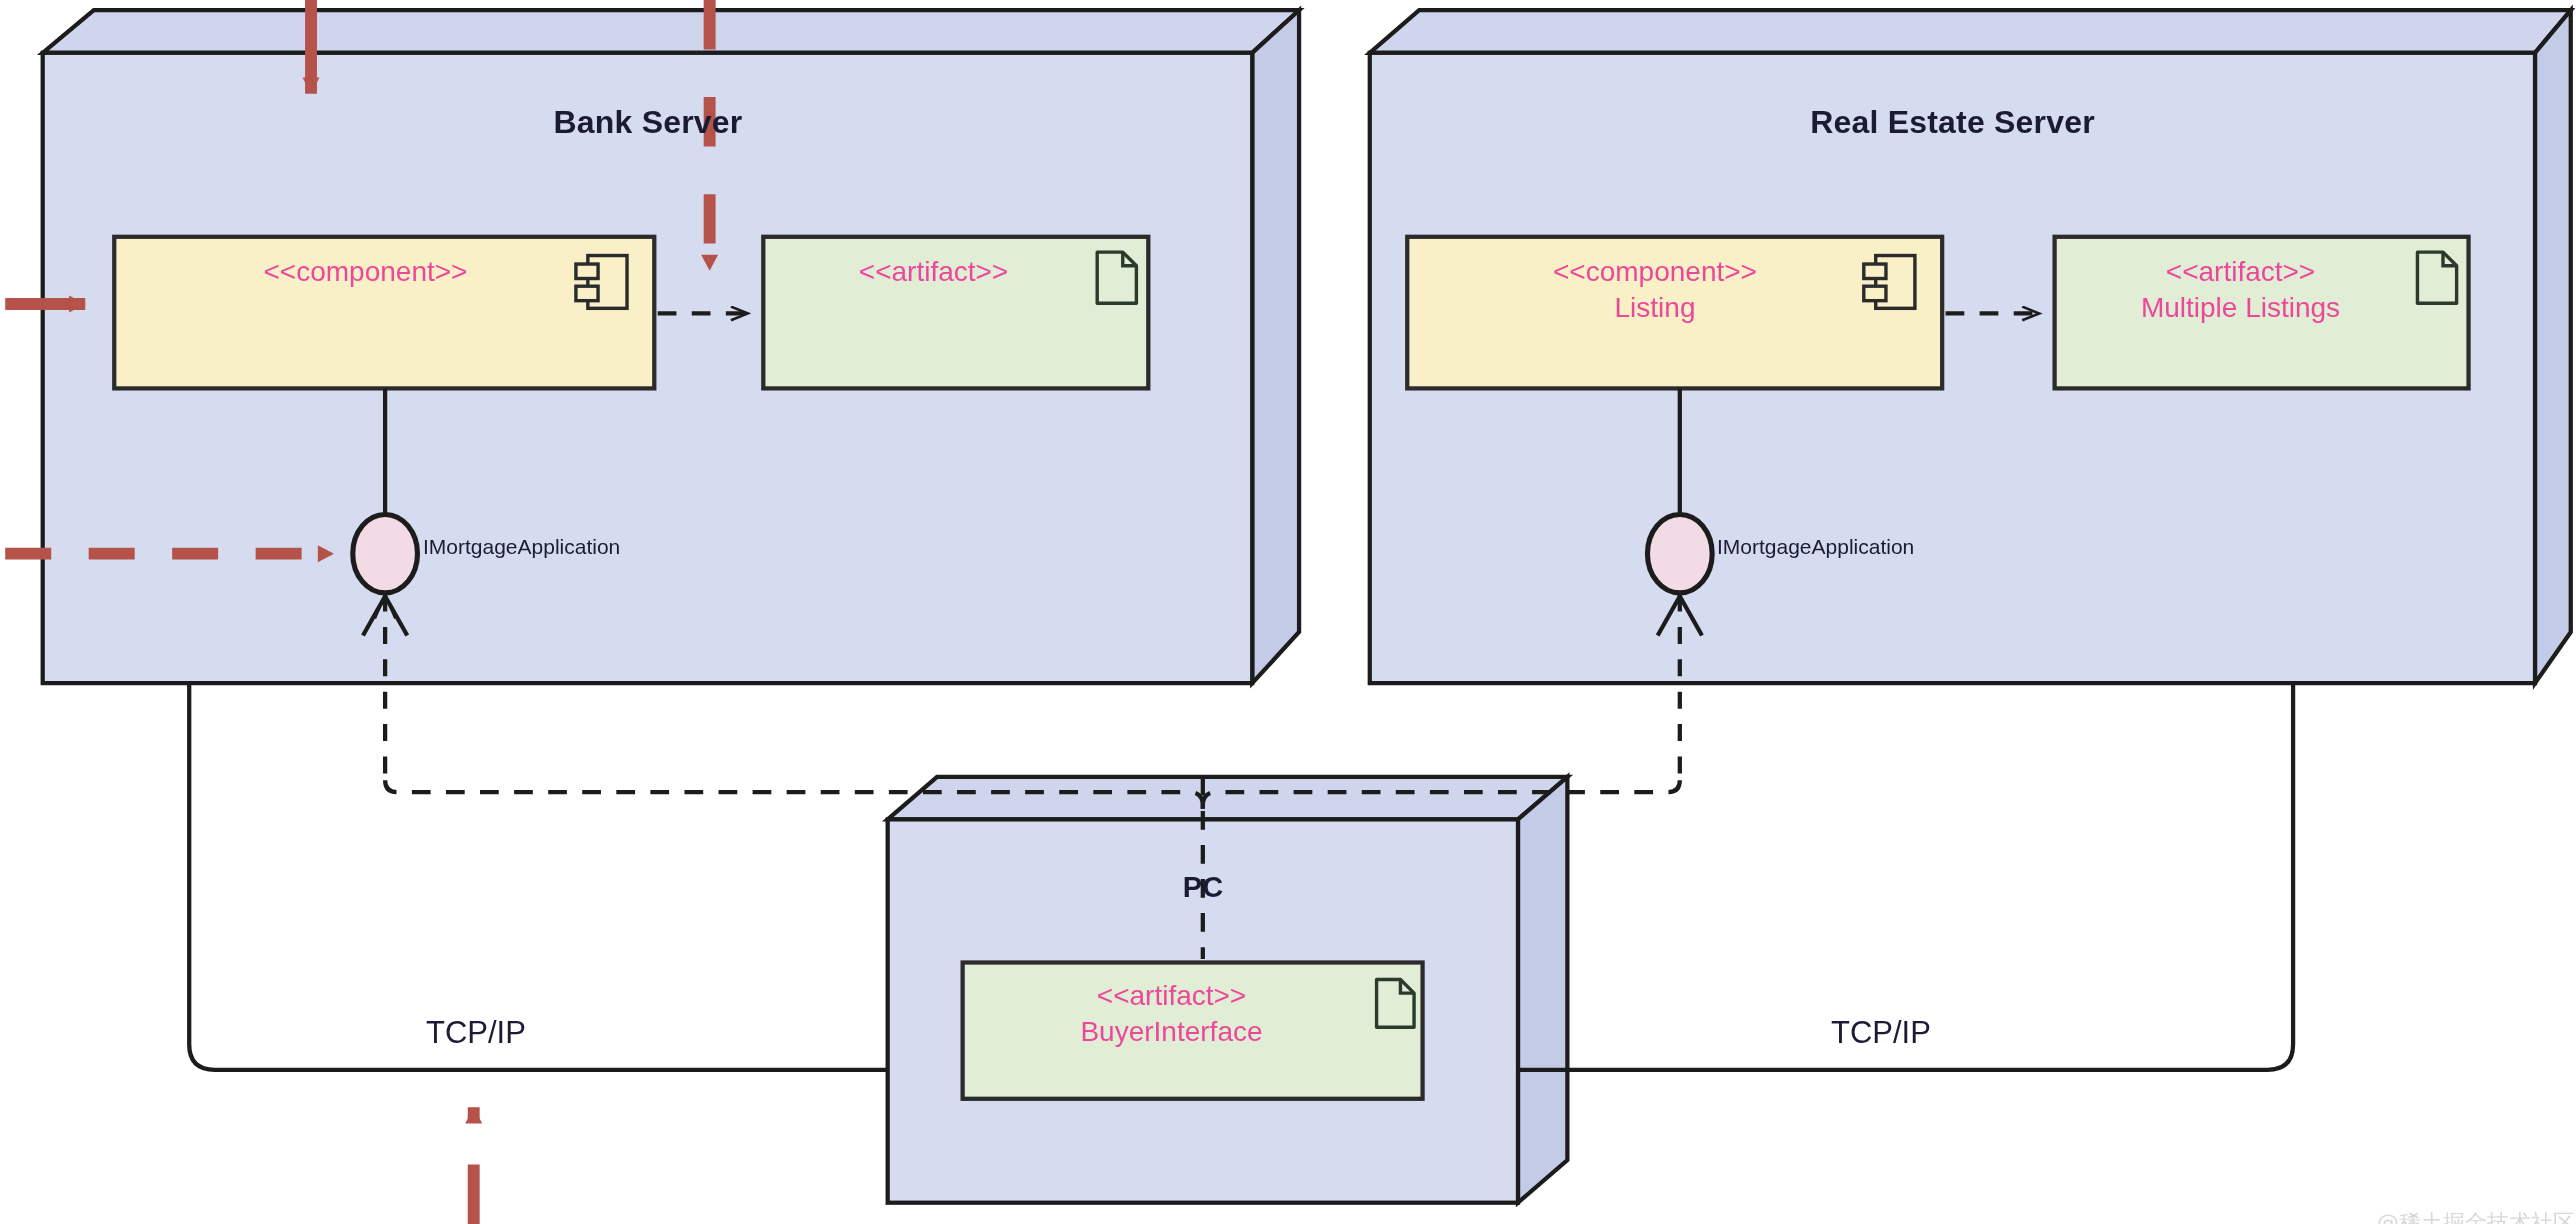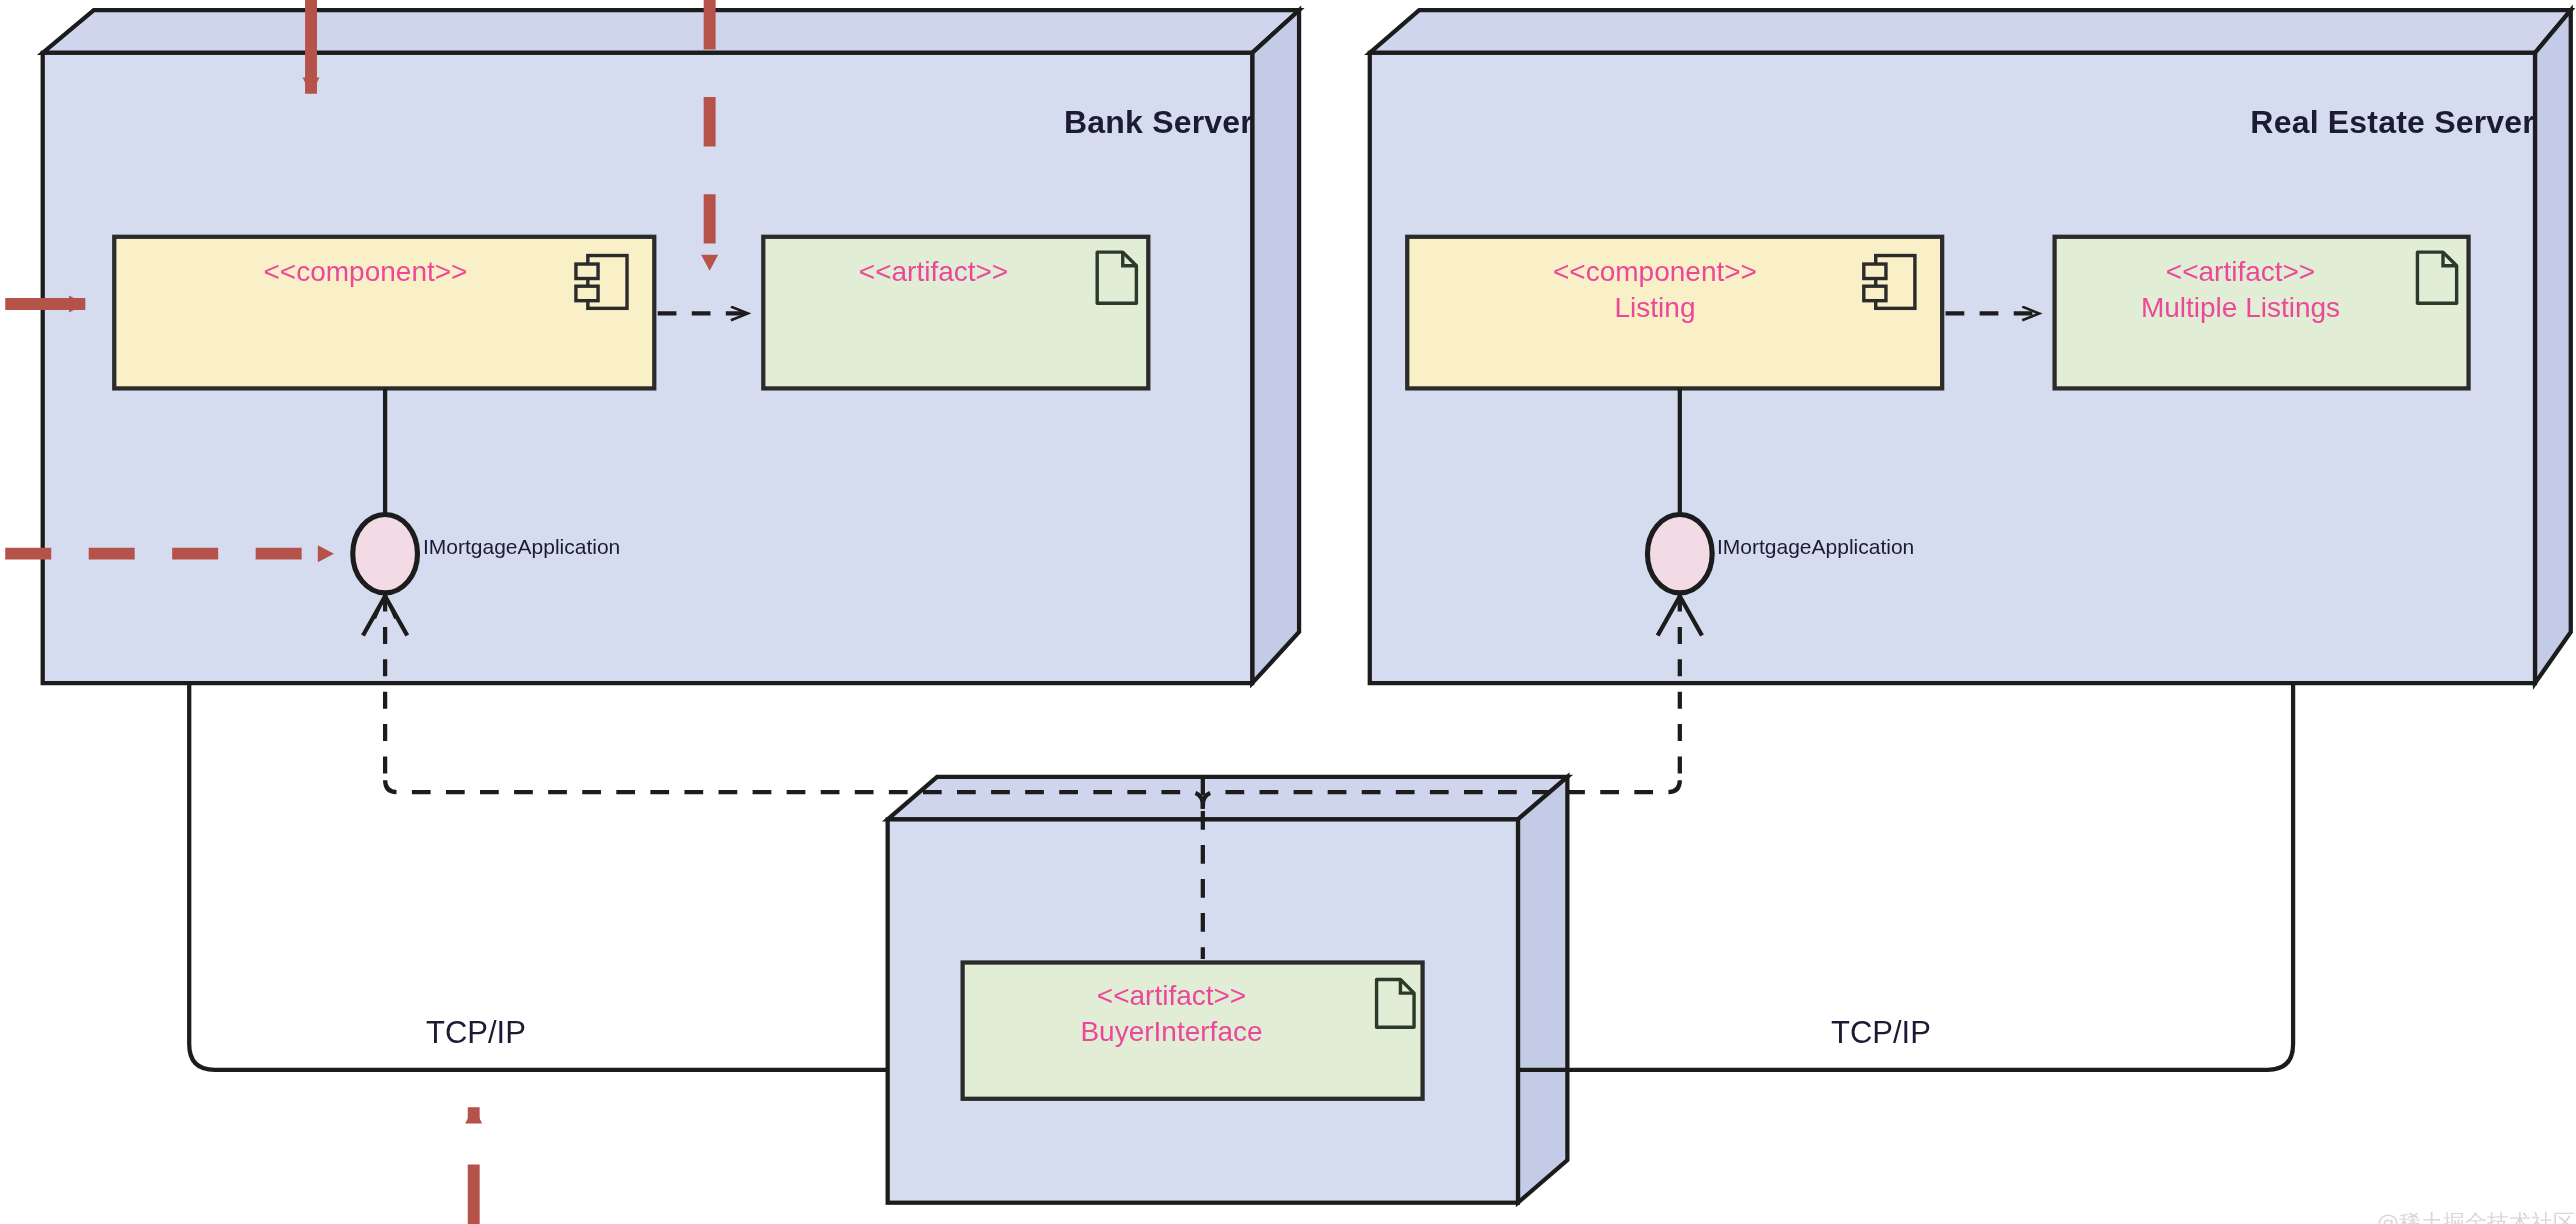--- a/index.html
+++ b/index.html
@@ -20,21 +20,21 @@
     left: 0;
     top: 0;
     width: 2576px;
     height: 1224px;
   }
   .node-title {
     position: absolute;
     font-size: 32px;
     font-weight: bold;
     color: #1b1b33;
-    text-align: right;
+    text-align: center;
     white-space: nowrap;
     letter-spacing: 0.2px;
   }
   .box-label {
     position: absolute;
     text-align: center;
     color: #ec4899;
     font-size: 28px;
     line-height: 1.28;
     white-space: nowrap;
@@ -205,20 +205,21 @@
     </g>
     <g>
       <line x1="556" y1="1437" x2="556" y2="1300" stroke="#b5534a" stroke-width="14" stroke-dasharray="70 52" marker-end="url(#redTri)"></line>
     </g>
   </svg>
 
   <div class="node-title" style="left:43px; top:104px; width:1210px;">Bank Server</div>
 
   <div class="node-title" style="left:1370px; top:104px; width:1165px;">Real Estate Server</div>
 
+  <div class="node-title" style="left:888px; top:871px; width:630px; font-size:29px;">PC</div>
 
   <div class="box-label" style="left:114px; top:254px; width:503px;">
     <span class="stereo">&lt;&lt;component&gt;&gt;</span>
   </div>
 
   <div class="box-label" style="left:1407px; top:254px; width:496px;">
     <span class="stereo">&lt;&lt;component&gt;&gt;</span>
     <span class="bname">Listing</span>
   </div>
 

